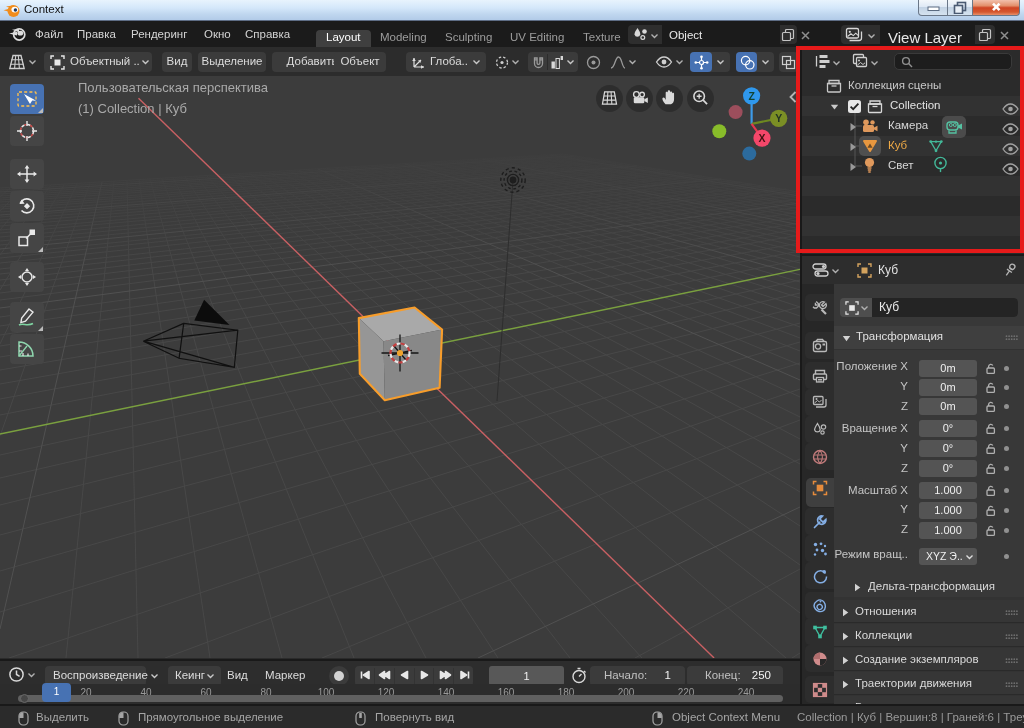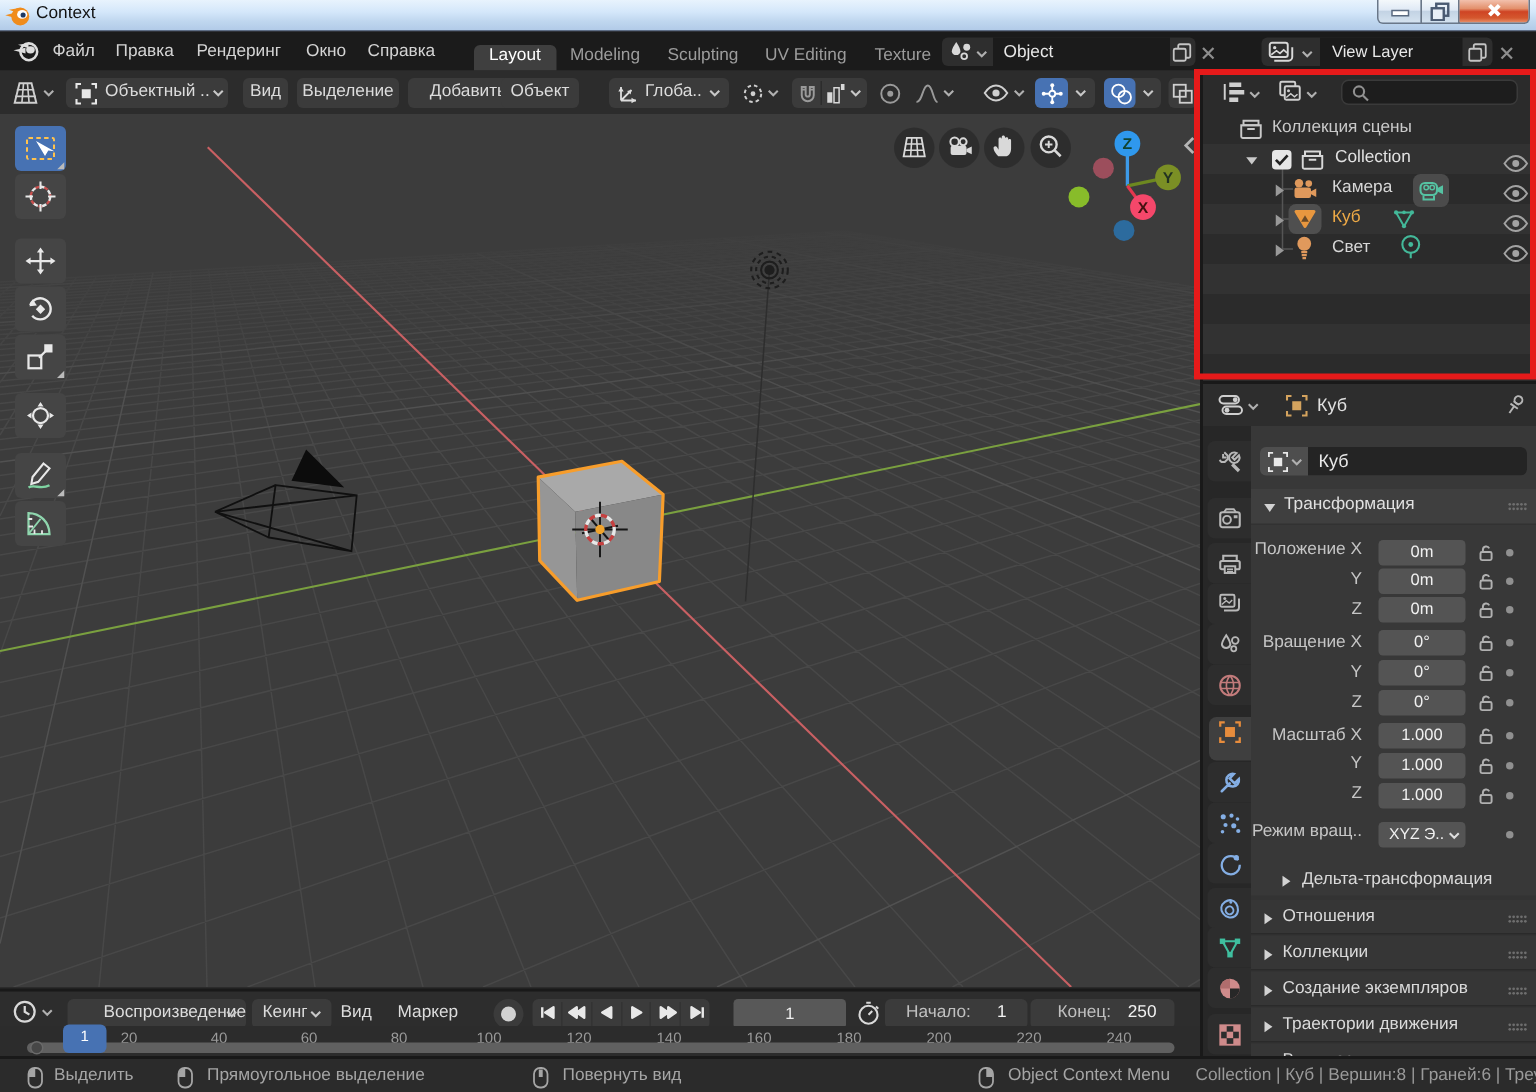--- a/index.html
+++ b/index.html
@@ -117,21 +117,21 @@
       <div class="abs" style="left:880px;top:4px;width:95px;height:19px;background:#1b1b1b"></div>
       <svg class="abs" style="left:845px;top:6px" width="20" height="16" viewBox="0 0 20 16">
     <rect x="1.5" y="1.5" width="12" height="9.5" rx="1.5" fill="none" stroke="#d8d8d8" stroke-width="1.3"></rect>
     <path d="M4.5 13.5 h9.5 a2.5 2.5 0 0 0 2.5-2.5 V4.5" fill="none" stroke="#d8d8d8" stroke-width="1.3"></path>
     <circle cx="4.8" cy="4.8" r="1.1" fill="#d8d8d8"></circle>
         <path d="M2.5 9.5 L6 6.8 L8.3 8.6 L10.8 6.2 L13 8.3" fill="none" stroke="#d8d8d8" stroke-width="1.1"></path>
       </svg>
       <svg class="abs" style="left:867px;top:12px" width="9" height="6" viewBox="0 0 9 6">
         <path d="M1.5 1.5 L4.5 4.5 L7.5 1.5" stroke="#b0b0b0" stroke-width="1.4" fill="none"></path>
       </svg>
-      <span class="abs" style="left:888px;top:8px;font-size:11px;color:#e8e8e8">View Layer</span>
+      <span class="abs" style="left:888px;top:8px;font-size:15px;color:#e8e8e8">View Layer</span>
       <svg class="abs" style="left:978px;top:7px" width="14" height="14" viewBox="0 0 14 14">
         <rect x="4.5" y="1.5" width="8" height="9" rx="1" fill="none" stroke="#c4c4c4" stroke-width="1.2"></rect>
         <rect x="1.5" y="4.5" width="8" height="8" rx="1" fill="#2e2e2e" stroke="#c4c4c4" stroke-width="1.2"></rect>
       </svg>
       <svg class="abs" style="left:999px;top:9px" width="11" height="11" viewBox="0 0 11 11">
         <path d="M2 2 L9 9 M9 2 L2 9" stroke="#8e8e8e" stroke-width="1.5"></path>
       </svg>
 </div>
 
 <div id="vhead" class="abs">
@@ -261,20 +261,21 @@
         <polygon points="383.5,265.2 442.1,253.6 439.6,311.7 384.8,324.2" fill="#888888"></polygon>
         <path d="M358.8 242.1 L414.6 231.5 L442.1 253.6 L439.6 311.7 L384.8 324.2 L359.8 297.8 Z" fill="none" stroke="#f79d2b" stroke-width="2.1" stroke-linejoin="round"></path>
         <g>
      <path d="M400 258.5 V295.5 M381.5 277 H418.5" stroke="#151515" stroke-width="1.3"></path>
      <path d="M388 279.5 L412 274.5 M394 270 L406 284" stroke="#151515" stroke-width="1.3"></path>
      <circle cx="400" cy="277" r="9.5" fill="none" stroke="#e8e8e8" stroke-width="2.2" stroke-dasharray="4.1 4.1"></circle>
      <circle cx="400" cy="277" r="9.5" fill="none" stroke="#c63f3f" stroke-width="2.2" stroke-dasharray="4.1 4.1" stroke-dashoffset="4.1"></circle>
      <circle cx="400" cy="277" r="3.1" fill="#f0a32c"></circle>
         </g>
  </svg>
+ <div id="vptext">Пользовательская перспектива<br>(1) Collection | Куб</div>
  <div class="tool act" style="top:8px"><svg width="24" height="22" viewBox="0 0 24 22" style="margin:4px 0 0 5px">
           <rect x="3" y="4" width="18" height="14" rx="1" fill="none" stroke="#ffc24d" stroke-width="1.3" stroke-dasharray="3 2.2"></rect>
       <path d="M13 8 l6 10 2.2-3.6 4 .4 Z" fill="#fff" transform="translate(-4,-2)"></path>
         </svg></div>
       <svg class="abs" style="left:38px;top:32px" width="5" height="5">
         <path d="M5 0 V5 H0 Z" fill="#bbb"></path>
       </svg>
       <div class="tool" style="top:40px"><svg width="24" height="22" viewBox="0 0 24 22" style="margin:4px 0 0 5px">
           <circle cx="12" cy="11" r="6.5" fill="none" stroke="#e8e8e8" stroke-width="1.6" stroke-dasharray="3.4 2.6"></circle>
       <circle cx="12" cy="11" r="6.5" fill="none" stroke="#c8504e" stroke-width="1.6" stroke-dasharray="2.6 3.4" stroke-dashoffset="3"></circle>
@@ -361,21 +362,21 @@
 </div>
 
 <div id="tlhead" class="abs">
       <svg class="abs" style="left:8px;top:5px" width="17" height="17" viewBox="0 0 17 17">
       <circle cx="8.5" cy="8.5" r="6.6" fill="none" stroke="#d9d9d9" stroke-width="1.5"></circle>
       <path d="M8.5 4.6 V8.5 L11.6 10.4" stroke="#d9d9d9" stroke-width="1.5" fill="none"></path>
       </svg>
       <svg class="abs" style="left:27px;top:11px" width="9" height="6" viewBox="0 0 9 6">
         <path d="M1.5 1.5 L4.5 4.5 L7.5 1.5" stroke="#b0b0b0" stroke-width="1.4" fill="none"></path>
       </svg>
-      <div class="hbtn" style="left:45px;width:119px;line-height:19px;text-align:right;padding-left:8px">Воспроизведение</div>
+      <div class="hbtn" style="left:45px;width:101px;line-height:19px;text-align:right;padding-left:8px">Воспроизведение</div>
       <svg class="abs" style="left:150px;top:12px" width="9" height="6" viewBox="0 0 9 6">
         <path d="M1.5 1.5 L4.5 4.5 L7.5 1.5" stroke="#c8c8c8" stroke-width="1.4" fill="none"></path>
       </svg>
       <div class="hbtn" style="left:168px;width:53px;line-height:19px;text-align:left;padding-left:7px">Кеинг</div>
       <svg class="abs" style="left:206px;top:12px" width="9" height="6" viewBox="0 0 9 6">
         <path d="M1.5 1.5 L4.5 4.5 L7.5 1.5" stroke="#c8c8c8" stroke-width="1.4" fill="none"></path>
       </svg>
       <span class="hflat" style="left:227px;top:8px">Вид</span>
       <span class="hflat" style="left:265px;top:8px">Маркер</span>
       <div class="hbtn" style="left:329px;width:20px;border-radius:10px"></div>

